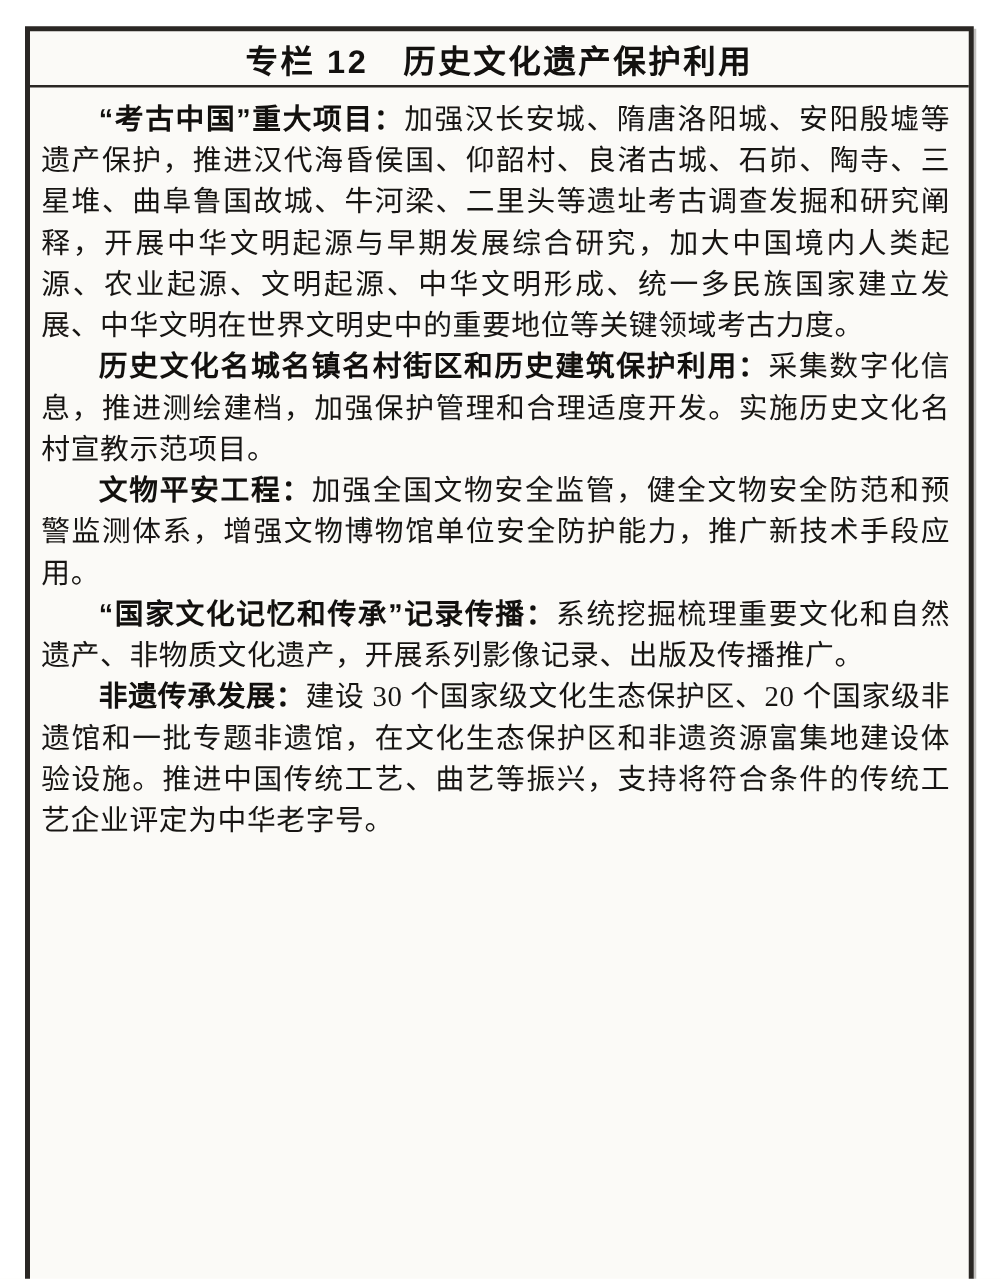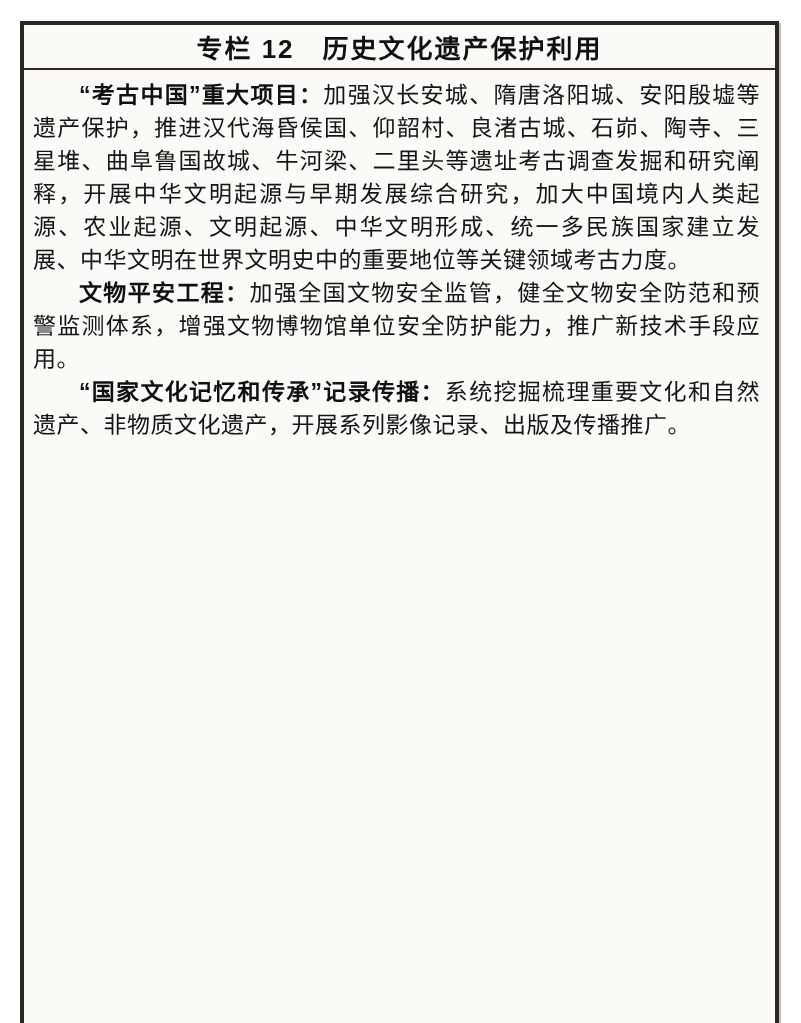--- a/index.html
+++ b/index.html
@@ -68,20 +68,22 @@
   <div class="column-header">
     <span class="column-title">专栏 12　历史文化遗产保护利用</span>
   </div>
   <div class="column-body">
 
     <p class="para"><span class="lead">“考古中国”重大项目：</span><span>加强汉长安城、隋唐洛阳城、安阳殷墟等遗产保护，推进汉代海昏侯国、仰韶村、良渚古城、石峁、陶寺、三星堆、曲阜鲁国故城、牛河梁、二里头等遗址考古调查发掘和研究阐释，开展中华文明起源与早期发展综合研究，加大中国境内人类起源、农业起源、文明起源、中华文明形成、统一多民族国家建立发展、中华文明在世界文明史中的重要地位等关键领域考古力度。</span></p>
 
 
 
 
+    <p class="para"><span class="lead">历史文化名城名镇名村街区和历史建筑保护利用：</span><span>采集数字化信息，推进测绘建档，加强保护管理和合理适度开发。实施历史文化名村宣教示范项目。</span></p>
 
     <p class="para"><span class="lead">文物平安工程：</span><span>加强全国文物安全监管，健全文物安全防范和预警监测体系，增强文物博物馆单位安全防护能力，推广新技术手段应用。</span></p>
 
     <p class="para"><span class="lead">“国家文化记忆和传承”记录传播：</span><span>系统挖掘梳理重要文化和自然遗产、非物质文化遗产，开展系列影像记录、出版及传播推广。</span></p>
 
+    <p class="para"><span class="lead">非遗传承发展：</span><span>建设 30 个国家级文化生态保护区、20 个国家级非遗馆和一批专题非遗馆，在文化生态保护区和非遗资源富集地建设体验设施。推进中国传统工艺、曲艺等振兴，支持将符合条件的传统工艺企业评定为中华老字号。</span></p>
 
   </div>
 </div>
 
 </body></html>

